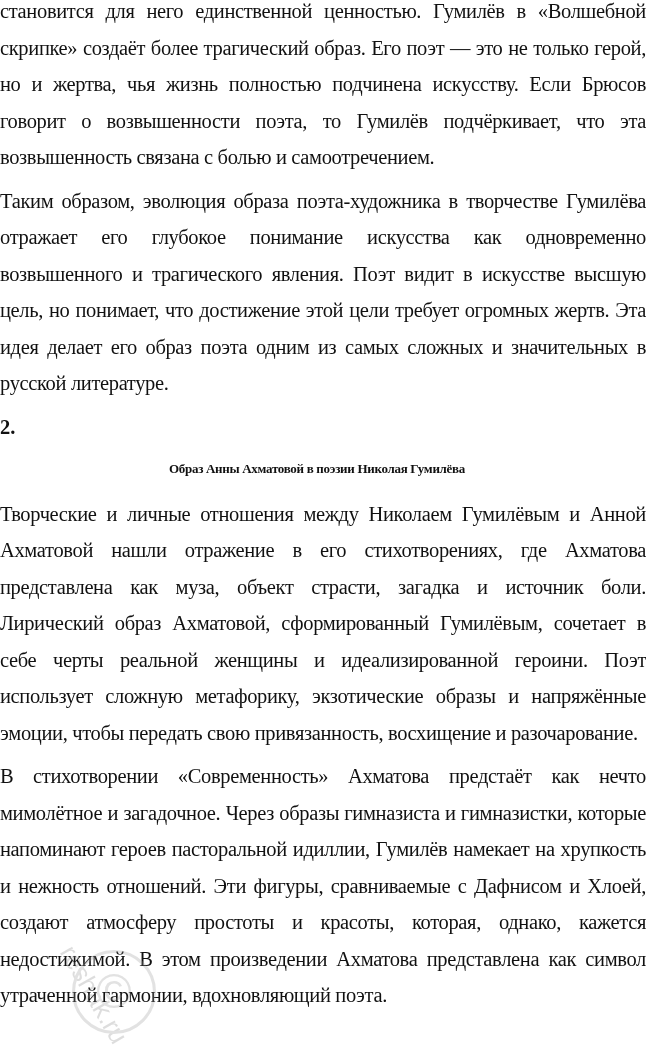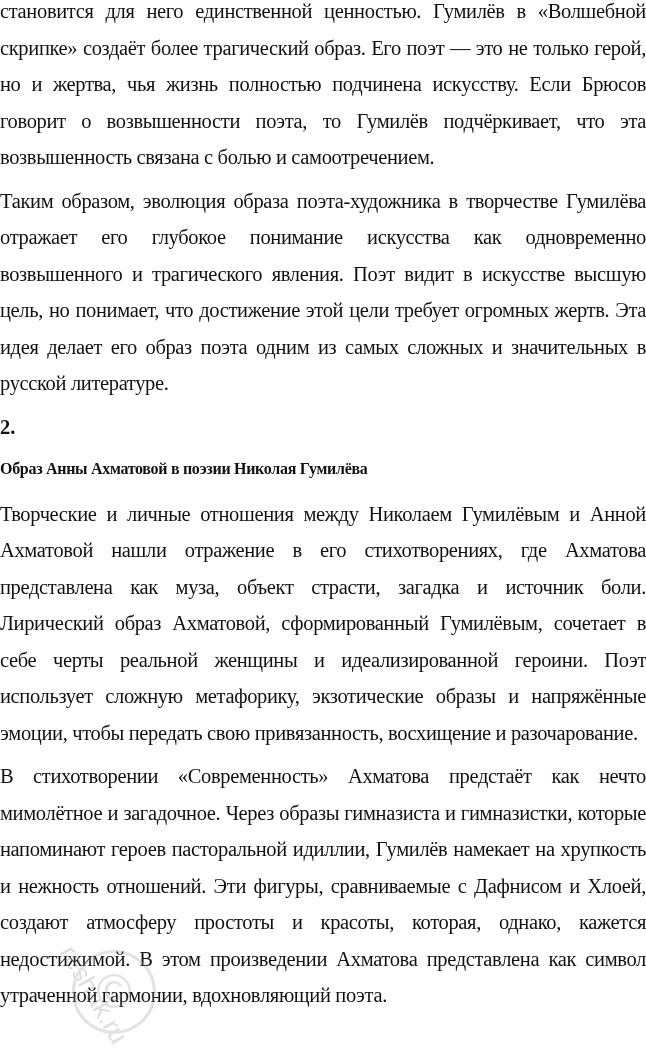--- a/index.html
+++ b/index.html
@@ -18,24 +18,24 @@
     letter-spacing: -0.35px;
   }
   .num {
     margin: 0 0 6px 0;
     font-size: 20.5px;
     line-height: 36.5px;
     font-weight: bold;
   }
   .heading {
     margin: 0 12px 8px 0;
-    font-size: 16px;
+    font-size: 13px;
     line-height: 36.5px;
     font-weight: bold;
-    text-align: left;
+    text-align: center;
     letter-spacing: -0.3px;
   }
   .watermark {
     position: absolute; left: 60px; top: 880px; width: 110px; height: 170px;
     pointer-events: none; opacity: 0.28;
   }
   .wm-text {
     position: absolute; left: 20px; top: 60px;
     transform: rotate(60deg); transform-origin: left top;
     font-family: "Liberation Sans", sans-serif; font-size: 26px; color: #888;

